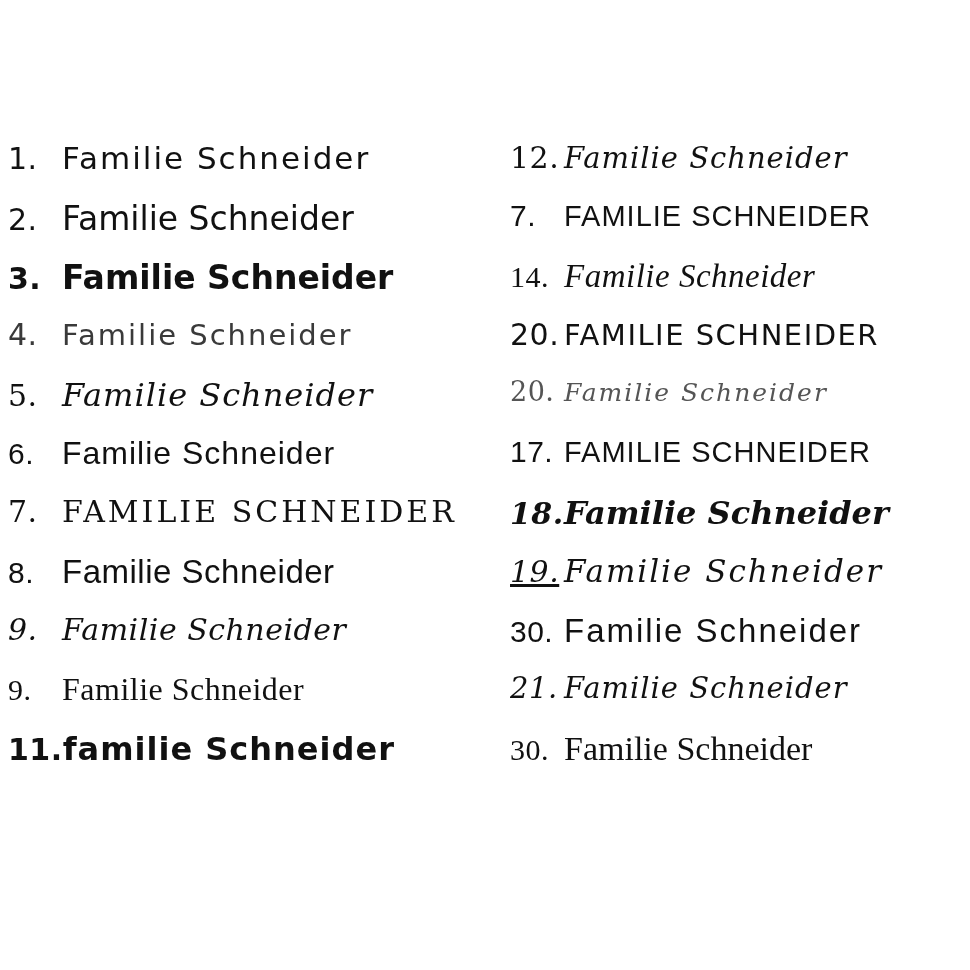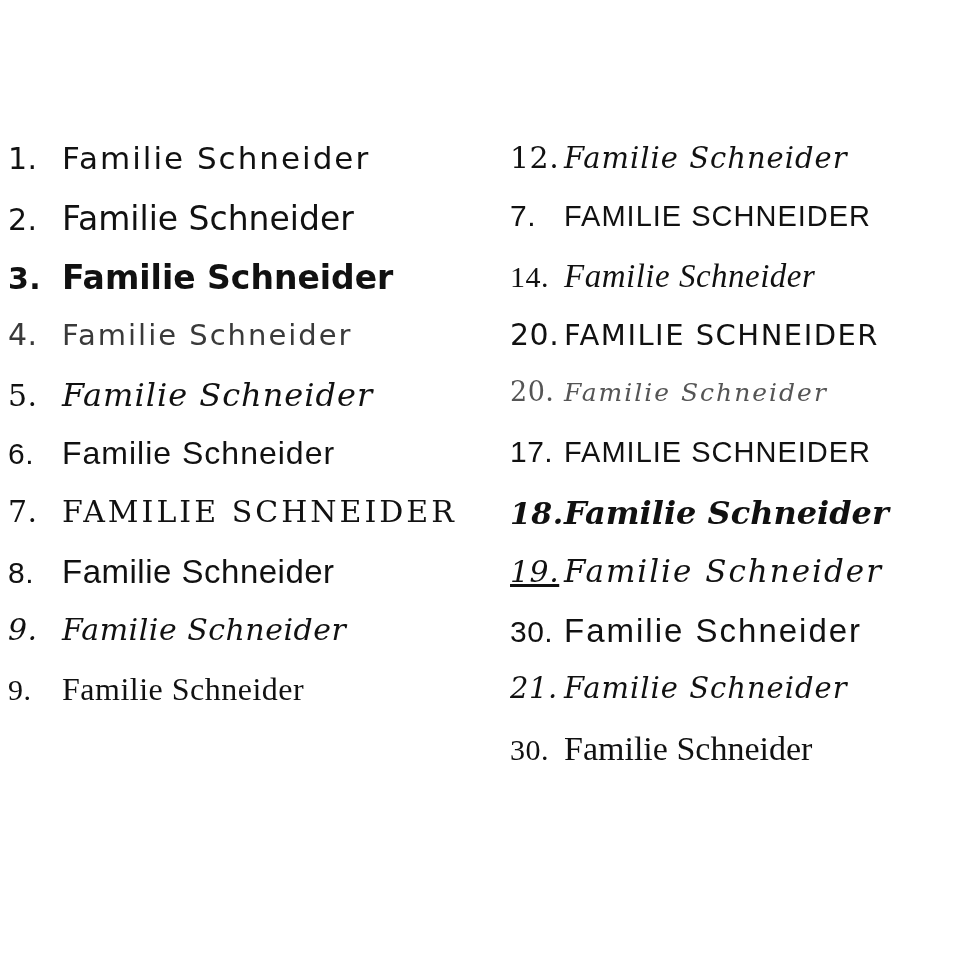--- a/index.html
+++ b/index.html
@@ -164,20 +164,24 @@
         <span class="name">Familie Schneider</span>
       </div>
       <div class="row s9">
         <span class="num">9.</span>
         <span class="name">Familie Schneider</span>
       </div>
       <div class="row s10">
         <span class="num">9.</span>
         <span class="name">Familie Schneider</span>
       </div>
+      <div class="row s11">
+        <span class="num">11.</span>
+        <span class="name">familie Schneider</span>
+      </div>
     </div>
 
     <div class="col col-right">
       <div class="row s12">
         <span class="num">12.</span>
         <span class="name">Familie Schneider</span>
       </div>
       <div class="row s13 caps">
         <span class="num">7.</span>
         <span class="name">FAMILIE SCHNEIDER</span>

